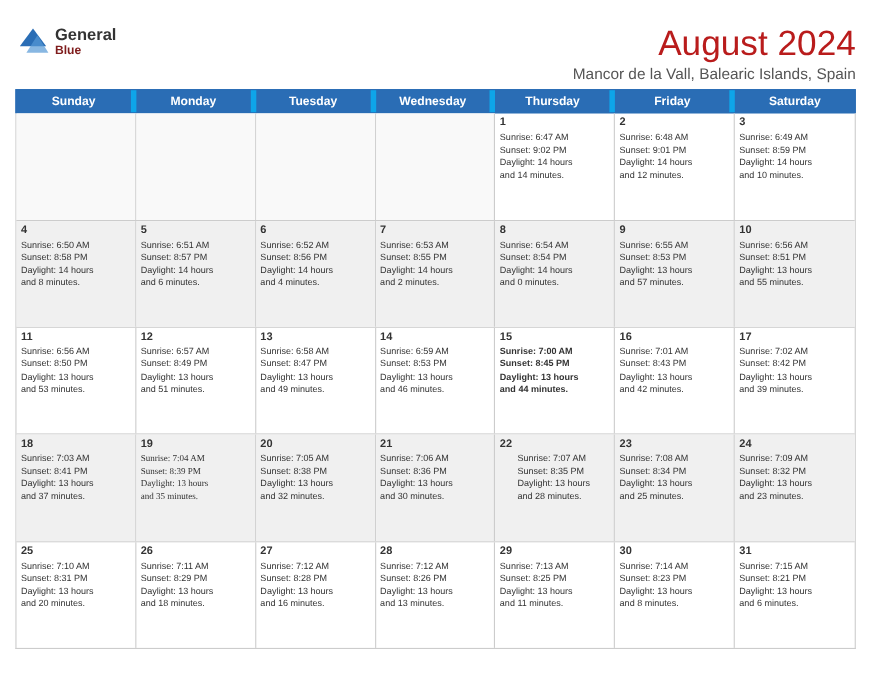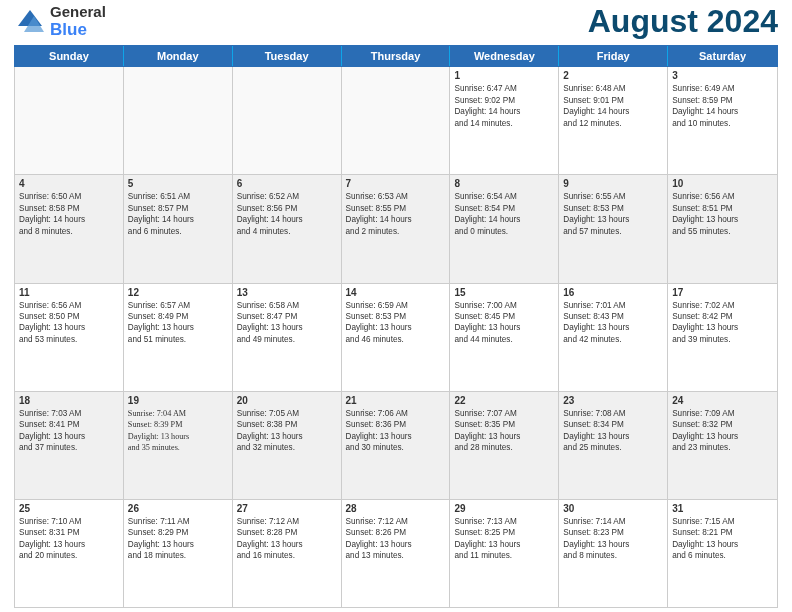--- a/index.html
+++ b/index.html
@@ -6,21 +6,21 @@
     body {
       width: 792px;
       height: 612px;
       font-family: Arial, sans-serif;
       background: #fff;
       overflow: hidden;
     }
     .page {
       width: 792px;
       height: 612px;
-      padding: 4px 14px;
+      padding: 22px 14px;
       display: flex;
       flex-direction: column;
     }
     .header {
       display: flex;
       align-items: flex-start;
       justify-content: space-between;
       margin-bottom: 6px;
     }
     .logo {
@@ -32,35 +32,35 @@
       display: flex;
       flex-direction: column;
       line-height: 1.1;
     }
     .logo-general {
       font-size: 15px;
       font-weight: bold;
       color: #333;
     }
     .logo-blue {
-      font-size: 17px;
+      font-size: 11px;
       font-weight: bold;
-      color: #3b82f6;
+      color: #7f1d1d;
     }
     .logo-icon {
       width: 32px;
       height: 32px;
     }
     .title-section {
       text-align: right;
     }
     .main-title {
       font-size: 32px;
-      font-weight: bold;
-      color: #0c4a6e;
+      font-weight: normal;
+      color: #b91c1c;
       line-height: 1.1;
     }
     .subtitle {
       font-size: 14px;
       color: #555;
       margin-top: 2px;
     }
     .calendar {
       flex: 1;
       display: flex;
@@ -71,21 +71,21 @@
       grid-template-columns: repeat(7, 1fr);
       background: #2a6db5;
       border: 1px solid #2a6db5;
     }
     .cal-header-cell {
       color: white;
       font-size: 11px;
       font-weight: bold;
       text-align: center;
       padding: 4px 2px;
-      border-right: 1px solid #0ea5e9;
+      border-right: 5px solid #0ea5e9;
     }
     .cal-header-cell:last-child { border-right: none; }
     .cal-body {
       flex: 1;
       display: flex;
       flex-direction: column;
       border-left: 1px solid #ccc;
       border-right: 1px solid #ccc;
       border-bottom: 1px solid #ccc;
     }
@@ -135,30 +135,31 @@
         <polygon points="16,4 28,20 4,20" fill="#2a6db5"></polygon>
         <polygon points="20,10 30,26 10,26" fill="#5599d6" opacity="0.7"></polygon>
       </svg>
       <div class="logo-text">
         <span class="logo-general">General</span>
         <span class="logo-blue">Blue</span>
       </div>
     </div>
     <div class="title-section">
       <div class="main-title">August 2024</div>
+      <div class="subtitle">Mancor de la Vall, Balearic Islands, Spain</div>
     </div>
   </div>
 
   <div class="calendar">
     <div class="cal-header-row">
     <div class="cal-header-cell">Sunday</div>
         <div class="cal-header-cell">Monday</div>
         <div class="cal-header-cell">Tuesday</div>
+        <div class="cal-header-cell">Wednesday</div>
         <div class="cal-header-cell">Thursday</div>
-        <div class="cal-header-cell">Wednesday</div>
         <div class="cal-header-cell">Friday</div>
         <div class="cal-header-cell">Saturday</div>
       </div>
     <div class="cal-body">
     <div class="cal-row">
           <div class="cal-cell empty"></div>
           <div class="cal-cell empty"></div>
           <div class="cal-cell empty"></div>
           <div class="cal-cell empty"></div>
           <div class="cal-cell">
@@ -258,21 +259,21 @@
           </div>
           <div class="cal-cell">
             <span class="day-num">14</span>
             <div class="cell-text" style="white-space: pre-line;">Sunrise: 6:59 AM
 Sunset: 8:53 PM
 Daylight: 13 hours
 and 46 minutes.</div>
           </div>
           <div class="cal-cell">
             <span class="day-num">15</span>
-            <div class="cell-text" style="white-space: pre-line;">Sunrise: 7:00 AM
+            <div class="cell-text" style="white-space: pre-line; font-weight: bold;">Sunrise: 7:00 AM
 Sunset: 8:45 PM
 Daylight: 13 hours
 and 44 minutes.</div>
           </div>
           <div class="cal-cell">
             <span class="day-num">16</span>
             <div class="cell-text" style="white-space: pre-line;">Sunrise: 7:01 AM
 Sunset: 8:43 PM
 Daylight: 13 hours
 and 42 minutes.</div>
@@ -309,21 +310,21 @@
           </div>
           <div class="cal-cell shaded">
             <span class="day-num">21</span>
             <div class="cell-text" style="white-space: pre-line;">Sunrise: 7:06 AM
 Sunset: 8:36 PM
 Daylight: 13 hours
 and 30 minutes.</div>
           </div>
           <div class="cal-cell shaded">
             <span class="day-num">22</span>
-            <div class="cell-text" style="white-space: pre-line;">Sunrise: 7:07 AM
+            <div class="cell-text" style="white-space: pre-line; margin-left: 16px;">Sunrise: 7:07 AM
 Sunset: 8:35 PM
 Daylight: 13 hours
 and 28 minutes.</div>
           </div>
           <div class="cal-cell shaded">
             <span class="day-num">23</span>
             <div class="cell-text" style="white-space: pre-line;">Sunrise: 7:08 AM
 Sunset: 8:34 PM
 Daylight: 13 hours
 and 25 minutes.</div>

